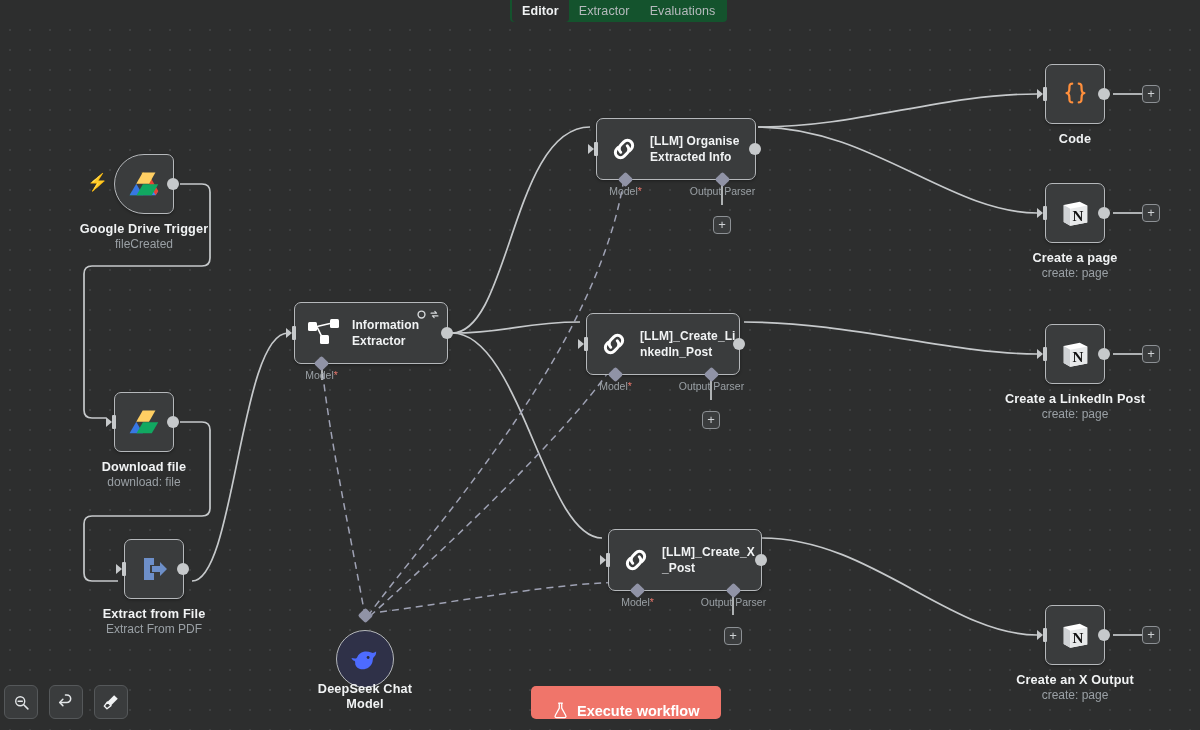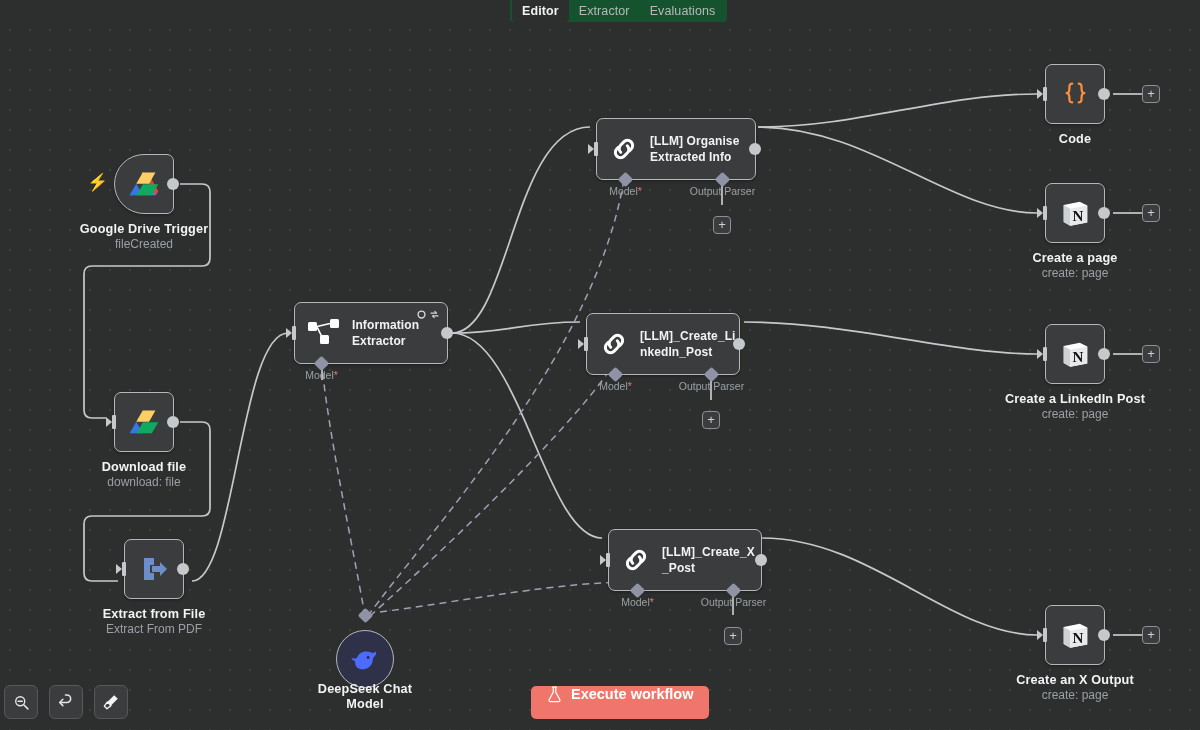--- a/index.html
+++ b/index.html
@@ -126,24 +126,24 @@
 
   
   .tool {
     position: absolute; width: 34px; height: 34px;
     background: #3a3c3d; border: 1px solid #55585a; border-radius: 6px;
     display: flex; align-items: center; justify-content: center;
     color: #e3e6e8; cursor: pointer;
   }
   .exec-btn {
     position: absolute; left: 531px; top: 686px;
-    height: 33px; padding: 0 16px;
+    height: 33px; padding: 0 22px;
     background: #f0756a; border: none; border-radius: 5px;
     color: #fff; font-size: 14.5px; font-weight: 700;
-    display: flex; align-items: flex-start; gap: 9px; cursor: pointer;
+    display: flex; align-items: flex-end; gap: 9px; cursor: pointer;
     font-family: "Liberation Sans", sans-serif;
   }
 </style>
 </head>
 <body>
 
 <div id="app">
 
   <div class="topbar">
     <div class="tabs">

